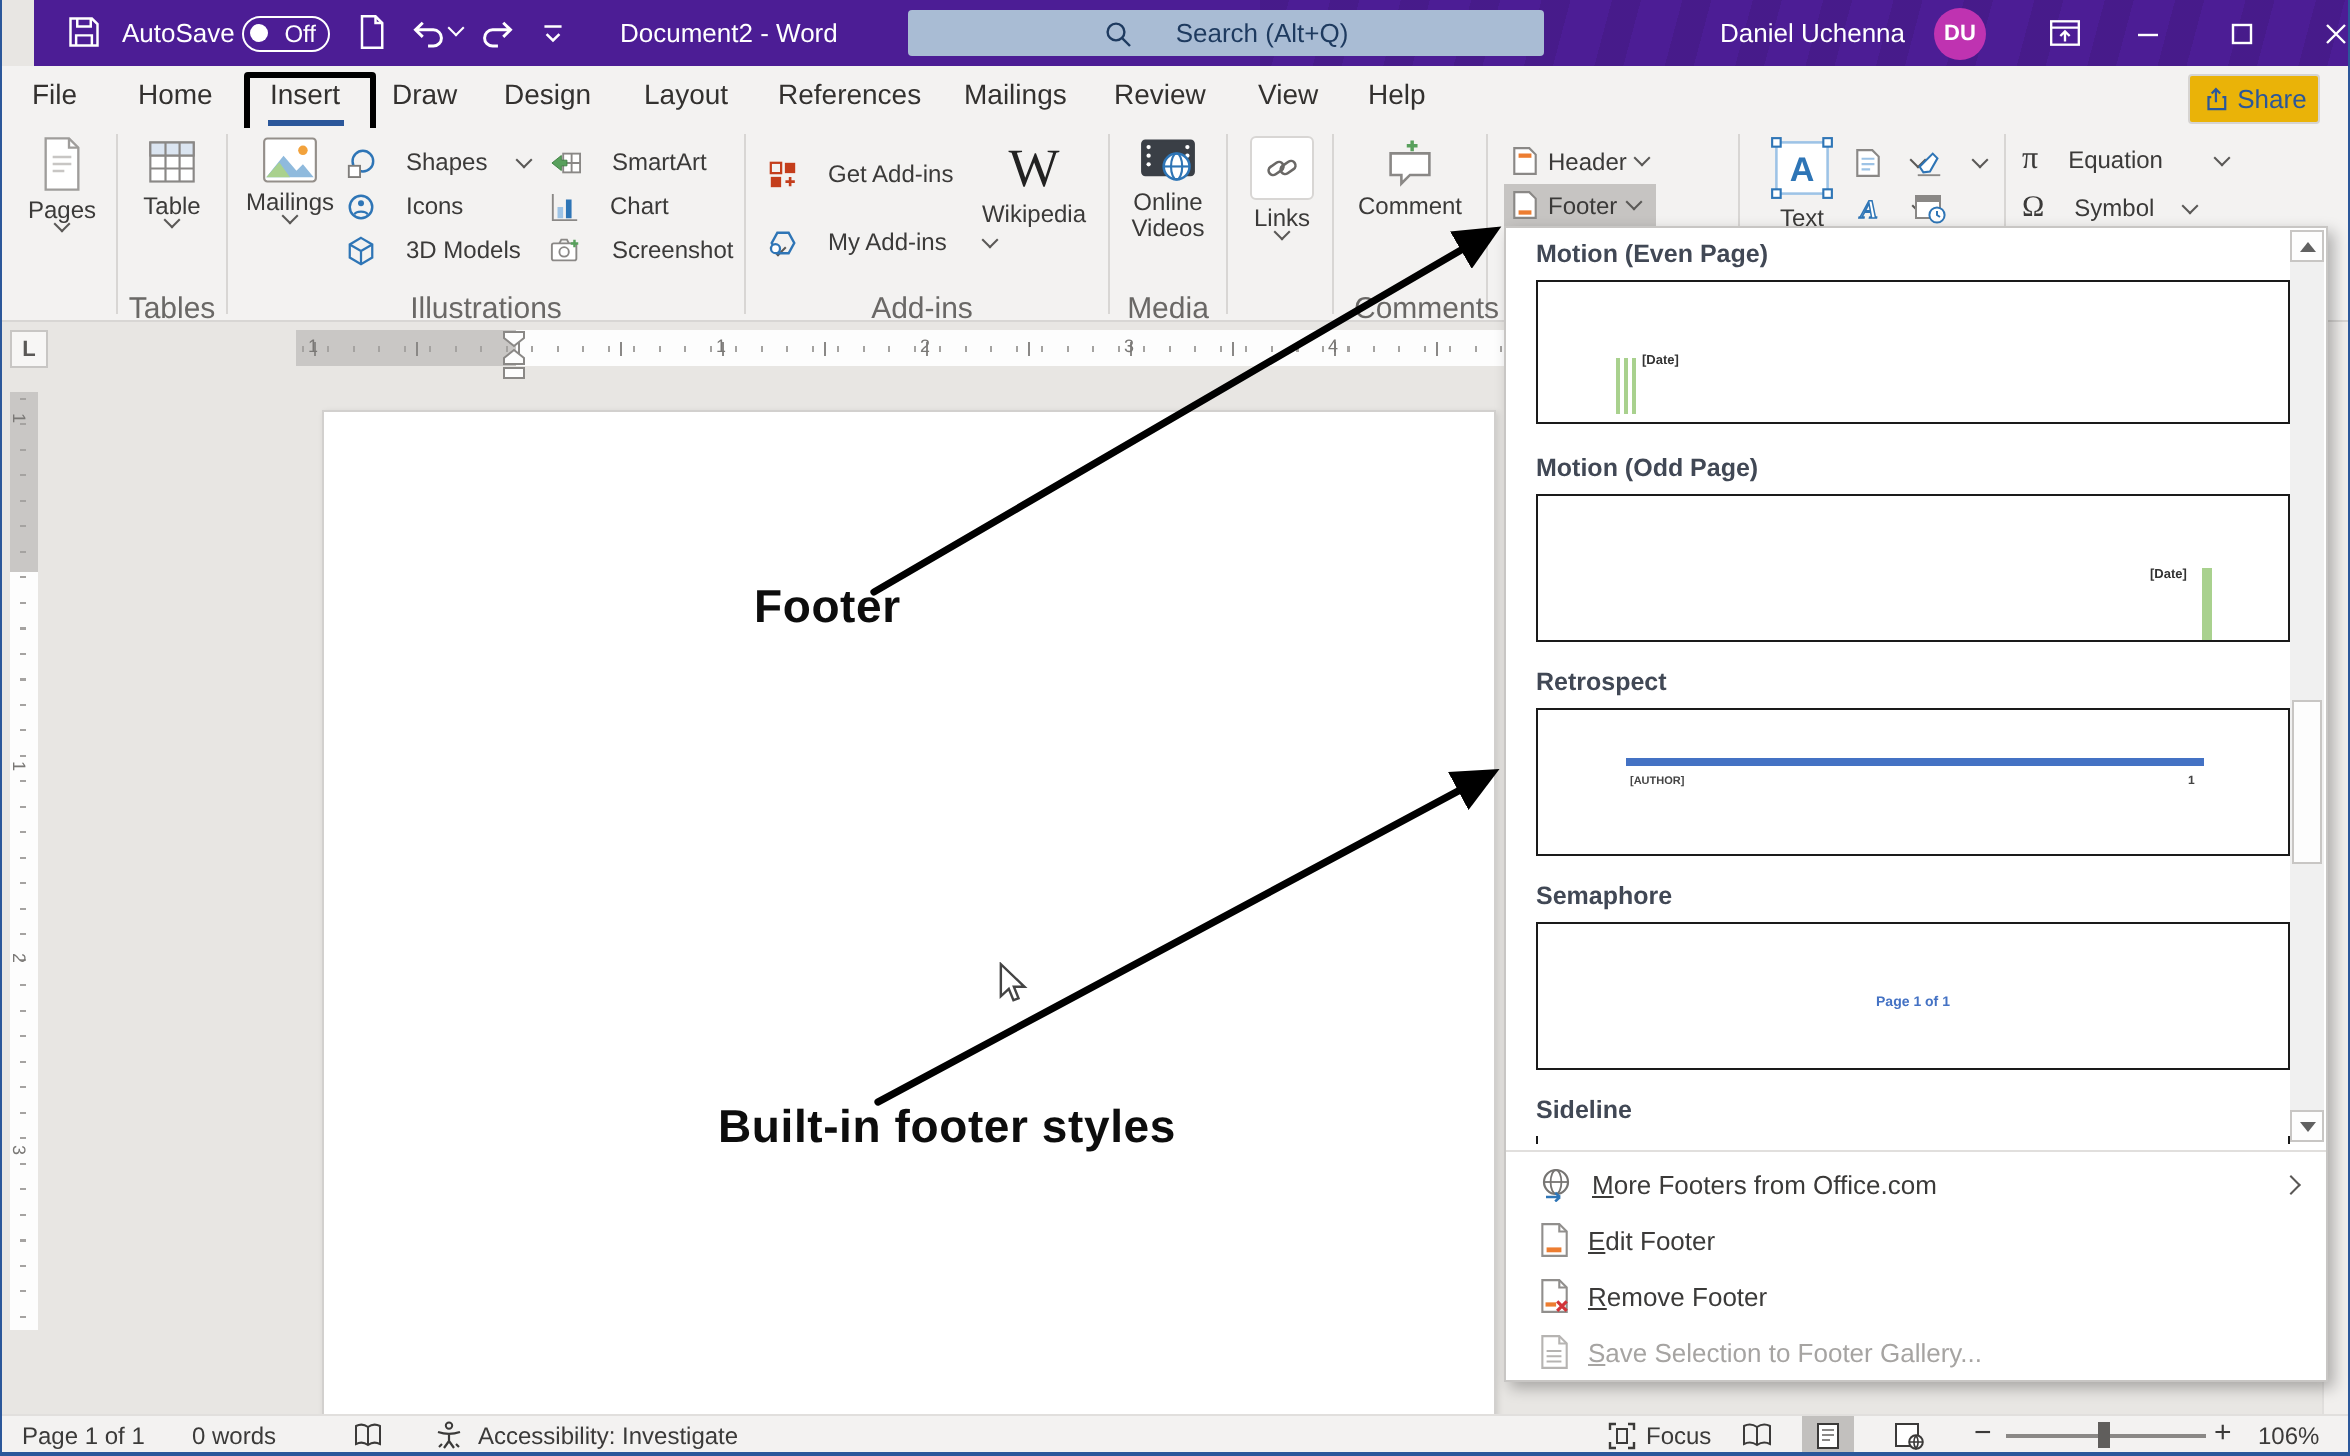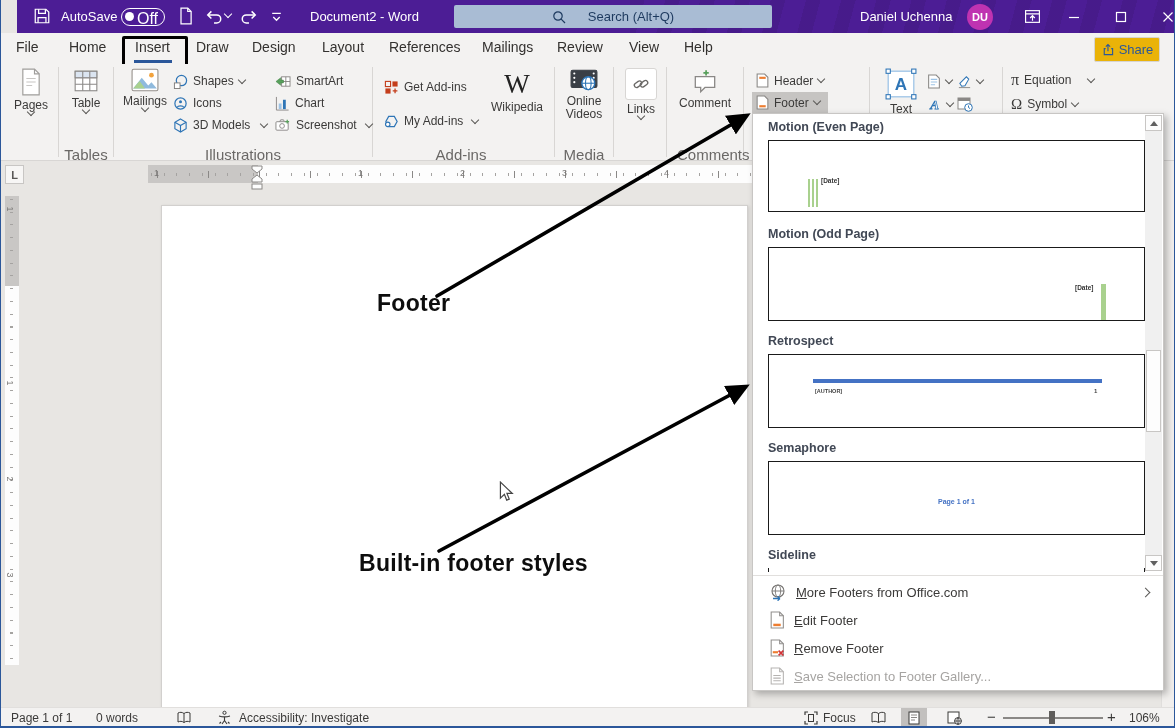--- a/index.html
+++ b/index.html
@@ -8,40 +8,40 @@
         background:#e8e6e3;box-sizing:border-box;
         border-left:1px solid #2b579a;border-right:1px solid #2b579a;border-bottom:2px solid #2b579a;}
   .abs{position:absolute;}
   
   .titlebar{position:absolute;left:16px;top:0;width:100%;height:33px;background:#4c1d95;overflow:hidden;}
   .titlebar .deco1{position:absolute;right:0;top:0;width:560px;height:33px;
      background:repeating-linear-gradient(105deg,rgba(0,0,0,.14) 0 14px,transparent 14px 34px);opacity:.5;}
   .tbtext{color:#fff;font-size:13px;position:absolute;top:9px;white-space:nowrap;}
   .toggle{position:absolute;left:104px;top:8px;width:42px;height:16px;border:1px solid #fff;border-radius:9px;}
   .toggle .knob{position:absolute;left:3px;top:3px;width:9px;height:9px;border-radius:50%;background:#fff;}
-  .toggle .tlabel{position:absolute;right:6px;top:1px;font-size:16px;color:#fff;}
+  .toggle .tlabel{position:absolute;right:6px;top:1px;font-size:12px;color:#fff;}
   .searchbox{position:absolute;left:437px;top:5px;width:318px;height:23px;background:#a9bcd4;border-radius:2px;
      display:flex;align-items:center;justify-content:center;gap:22px;color:#1e3a5f;font-size:13px;}
   .avatar{position:absolute;left:950px;top:4px;width:26px;height:26px;border-radius:50%;background:#bf33b1;
      color:#fff;font-size:11px;font-weight:bold;display:flex;align-items:center;justify-content:center;}
   .winbtn{position:absolute;top:0;width:34px;height:33px;display:flex;align-items:center;justify-content:center;}
   
   .tabsrow{position:absolute;left:0;top:33px;width:100%;height:31px;background:#f3f2f1;}
   .tab{position:absolute;top:6px;font-size:14px;color:#33312f;}
   .insert-box{position:absolute;left:121px;top:3px;width:60px;height:26px;border:3px solid #000;border-radius:2px;}
   .insert-underline{position:absolute;left:133px;top:27px;width:38px;height:3px;background:#2b579a;}
   .sharebtn{position:absolute;left:1093px;top:4px;width:64px;height:23px;background:#eab308;border:1px solid #d6d4d2;border-radius:2px;
      display:flex;align-items:center;justify-content:center;gap:5px;color:#2b579a;font-size:13px;}
   
   .ribbon{position:absolute;left:0;top:64px;width:100%;height:97px;background:#f3f2f1;border-bottom:1px solid #d8d6d4;box-sizing:border-box;}
   .gsep{position:absolute;top:3px;width:1px;height:90px;background:#d8d6d4;}
   .glabel{position:absolute;top:82px;font-size:15px;color:#6a6866;text-align:center;}
   .bigbtn{position:absolute;display:flex;flex-direction:column;align-items:center;color:#3b3a39;font-size:12px;}
   .bigbtn .lbl{margin-top:3px;line-height:13px;text-align:center;}
-  .smallbtn{position:absolute;display:flex;align-items:center;gap:5px;color:#3b3a39;font-size:12px;height:18px;white-space:nowrap;}
+  .smallbtn{position:absolute;display:flex;align-items:center;gap:15px;color:#3b3a39;font-size:12px;height:18px;white-space:nowrap;}
   .chev{display:inline-block;width:5px;height:5px;border-right:1.3px solid #5a5856;border-bottom:1.3px solid #5a5856;transform:rotate(45deg);margin-top:-3px;}
   .footer-hl{background:#c6c4c2;}
   .hfbtn{position:absolute;display:flex;align-items:center;gap:5px;font-size:12px;color:#3b3a39;width:76px;height:21px;padding-left:4px;box-sizing:border-box;}
   
   .canvas{position:absolute;left:0;top:161px;width:100%;height:546px;background:#e8e6e3;}
   .tabsel{position:absolute;left:4px;top:4px;width:17px;height:17px;background:#f7f6f5;border:1px solid #c8c6c4;
      font-size:11px;font-weight:bold;color:#5a5856;display:flex;align-items:center;justify-content:center;}
   .hruler{position:absolute;left:147px;top:4px;width:604px;height:18px;
      background:
        repeating-linear-gradient(90deg,#8a8886 0 1px,transparent 1px 51px) 9px 6px/100% 7px no-repeat,

